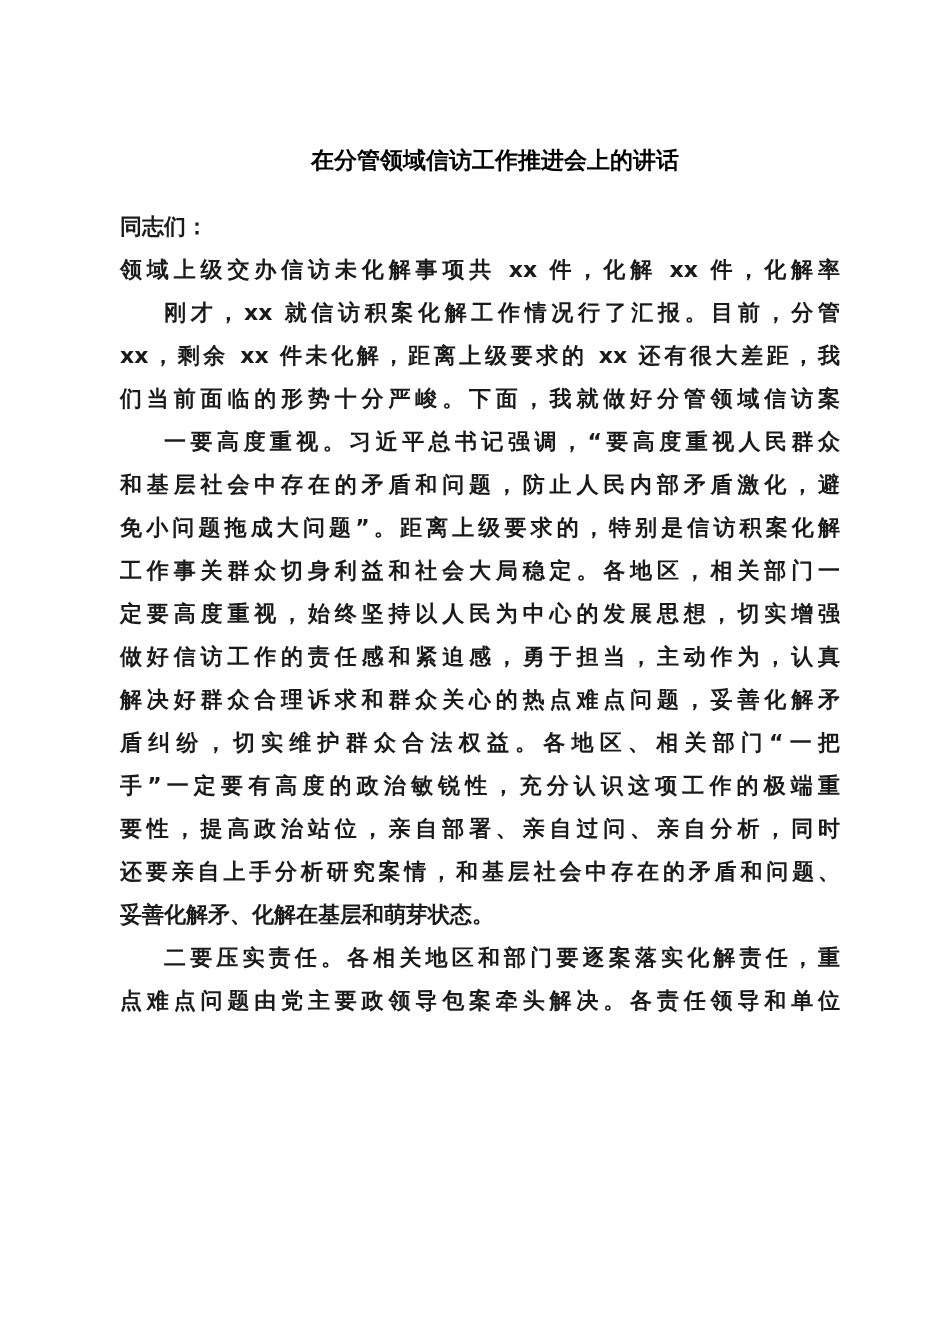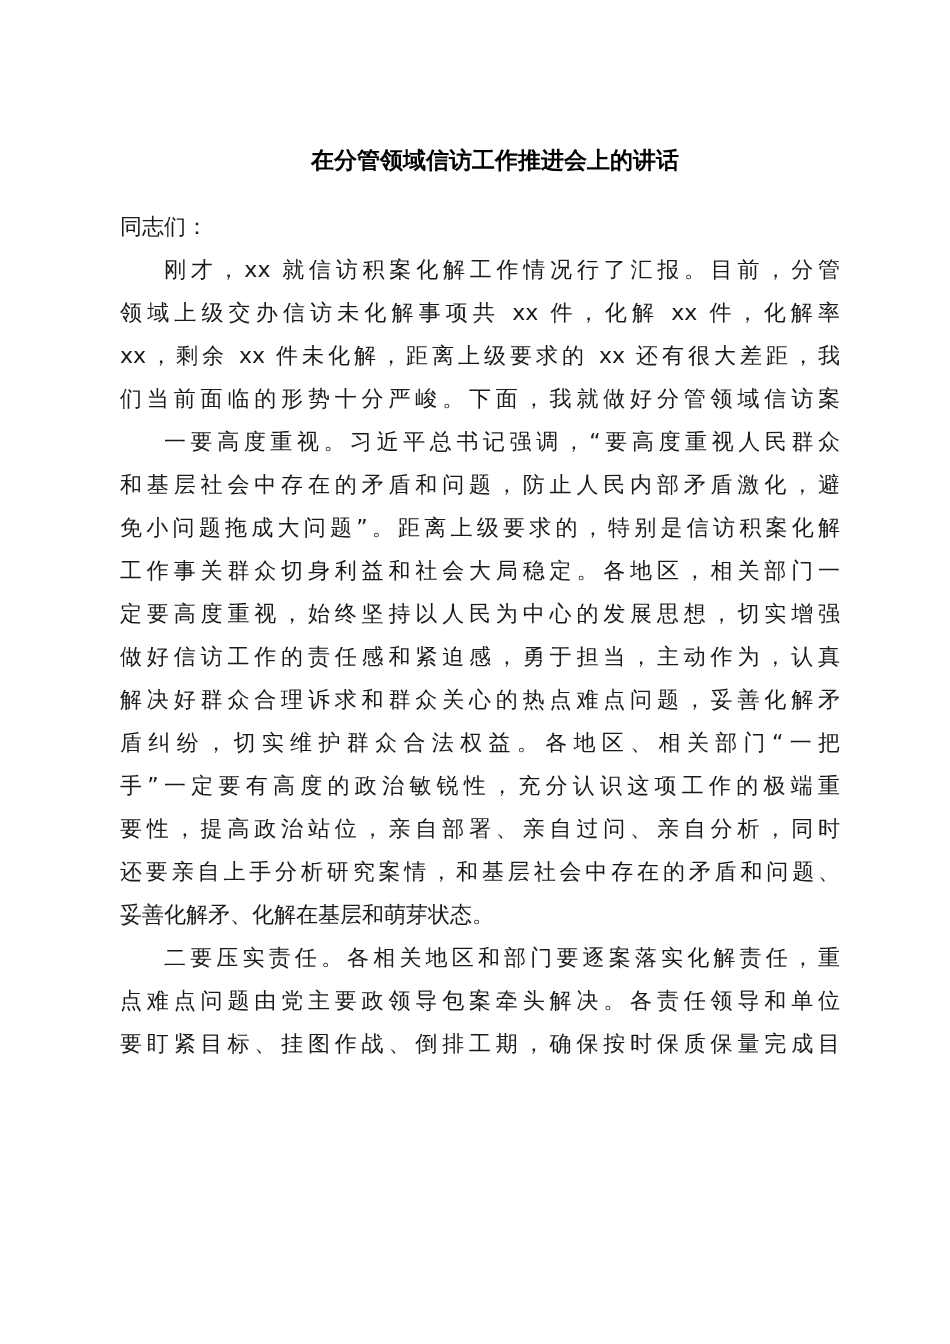--- a/index.html
+++ b/index.html
@@ -45,40 +45,41 @@
     }
     .line {
       display: block;
       height: 43px;
       line-height: 43px;
       font-size: 22px;
       white-space: nowrap;
       text-align: justify;
       text-align-last: justify;
       color: #1a1a1a;
+      font-weight: bold;
     }
     .line.last {
       text-align-last: left;
     }
     .line.indent {
       padding-left: 44px;
     }
   </style>
 </head>
 <body>
 
 <div class="page">
   <div class="title">在分管领域信访工作推进会上的讲话</div>
 
   <div class="body-text">
     <span class="line last">同志们：</span>
 
     <div>
+      <span class="line">领域上级交办信访未化解事项共 xx 件，化解 xx 件，化解率</span>
       <span class="line indent">刚才，xx 就信访积案化解工作情况行了汇报。目前，分管</span>
-      <span class="line">领域上级交办信访未化解事项共 xx 件，化解 xx 件，化解率</span>
       <span class="line">xx，剩余 xx 件未化解，距离上级要求的 xx 还有很大差距，我</span>
       <span class="line">们当前面临的形势十分严峻。下面，我就做好分管领域信访案</span>
     </div>
 
     <div>
       <span class="line indent">一要高度重视。习近平总书记强调，“要高度重视人民群众</span>
       <span class="line">和基层社会中存在的矛盾和问题，防止人民内部矛盾激化，避</span>
       <span class="line">免小问题拖成大问题”。距离上级要求的，特别是信访积案化解</span>
       <span class="line">工作事关群众切身利益和社会大局稳定。各地区，相关部门一</span>
       <span class="line">定要高度重视，始终坚持以人民为中心的发展思想，切实增强</span>
@@ -87,16 +88,15 @@
       <span class="line">盾纠纷，切实维护群众合法权益。各地区、相关部门“一把</span>
       <span class="line">手”一定要有高度的政治敏锐性，充分认识这项工作的极端重</span>
       <span class="line">要性，提高政治站位，亲自部署、亲自过问、亲自分析，同时</span>
       <span class="line">还要亲自上手分析研究案情，和基层社会中存在的矛盾和问题、</span>
       <span class="line last">妥善化解矛、化解在基层和萌芽状态。</span>
     </div>
 
     <div>
       <span class="line indent">二要压实责任。各相关地区和部门要逐案落实化解责任，重</span>
       <span class="line">点难点问题由党主要政领导包案牵头解决。各责任领导和单位</span>
-      <span class="line">要盯紧目标、挂图作战、倒排工期，确保按时保质保量完成目</span>
     </div>
   </div>
 </div>
 
 </body></html>

